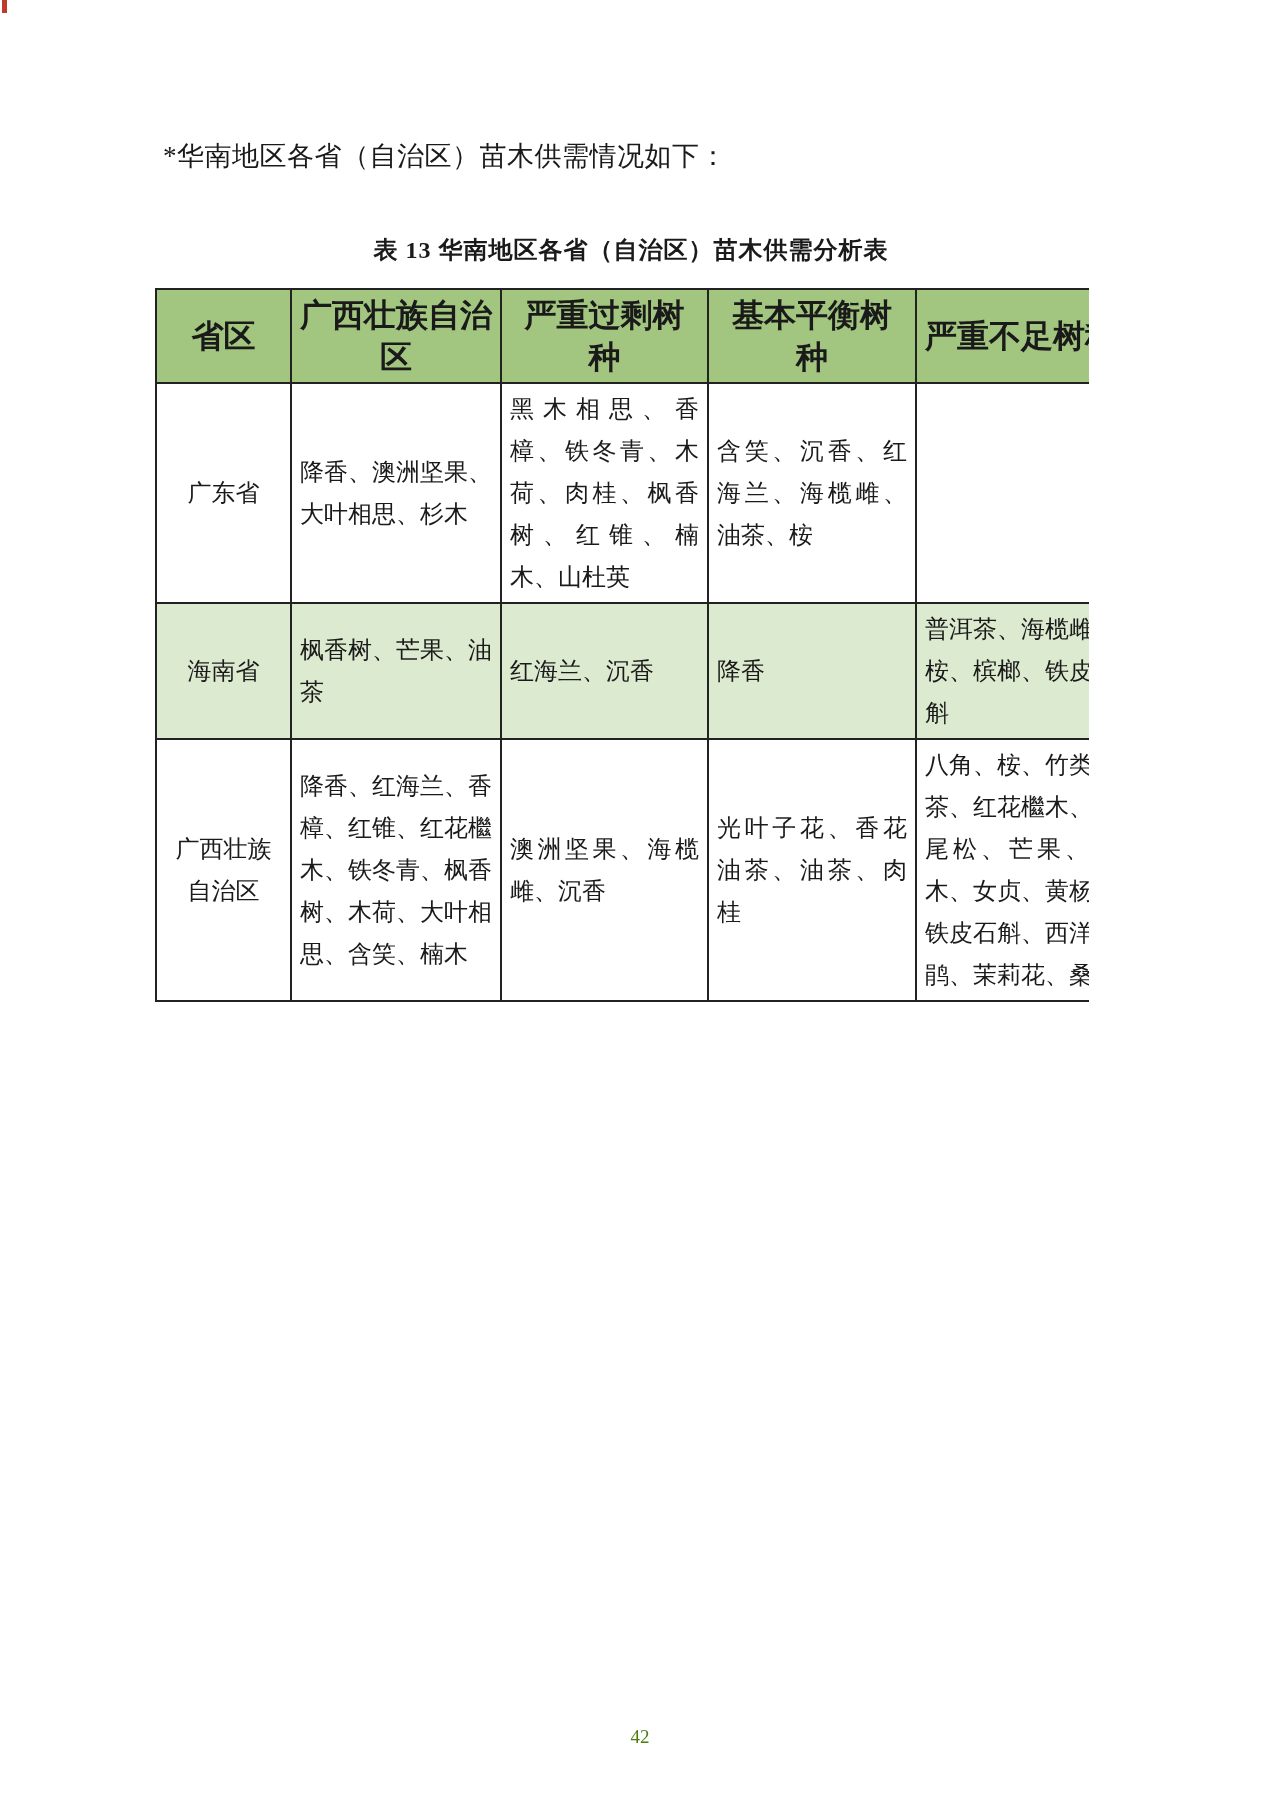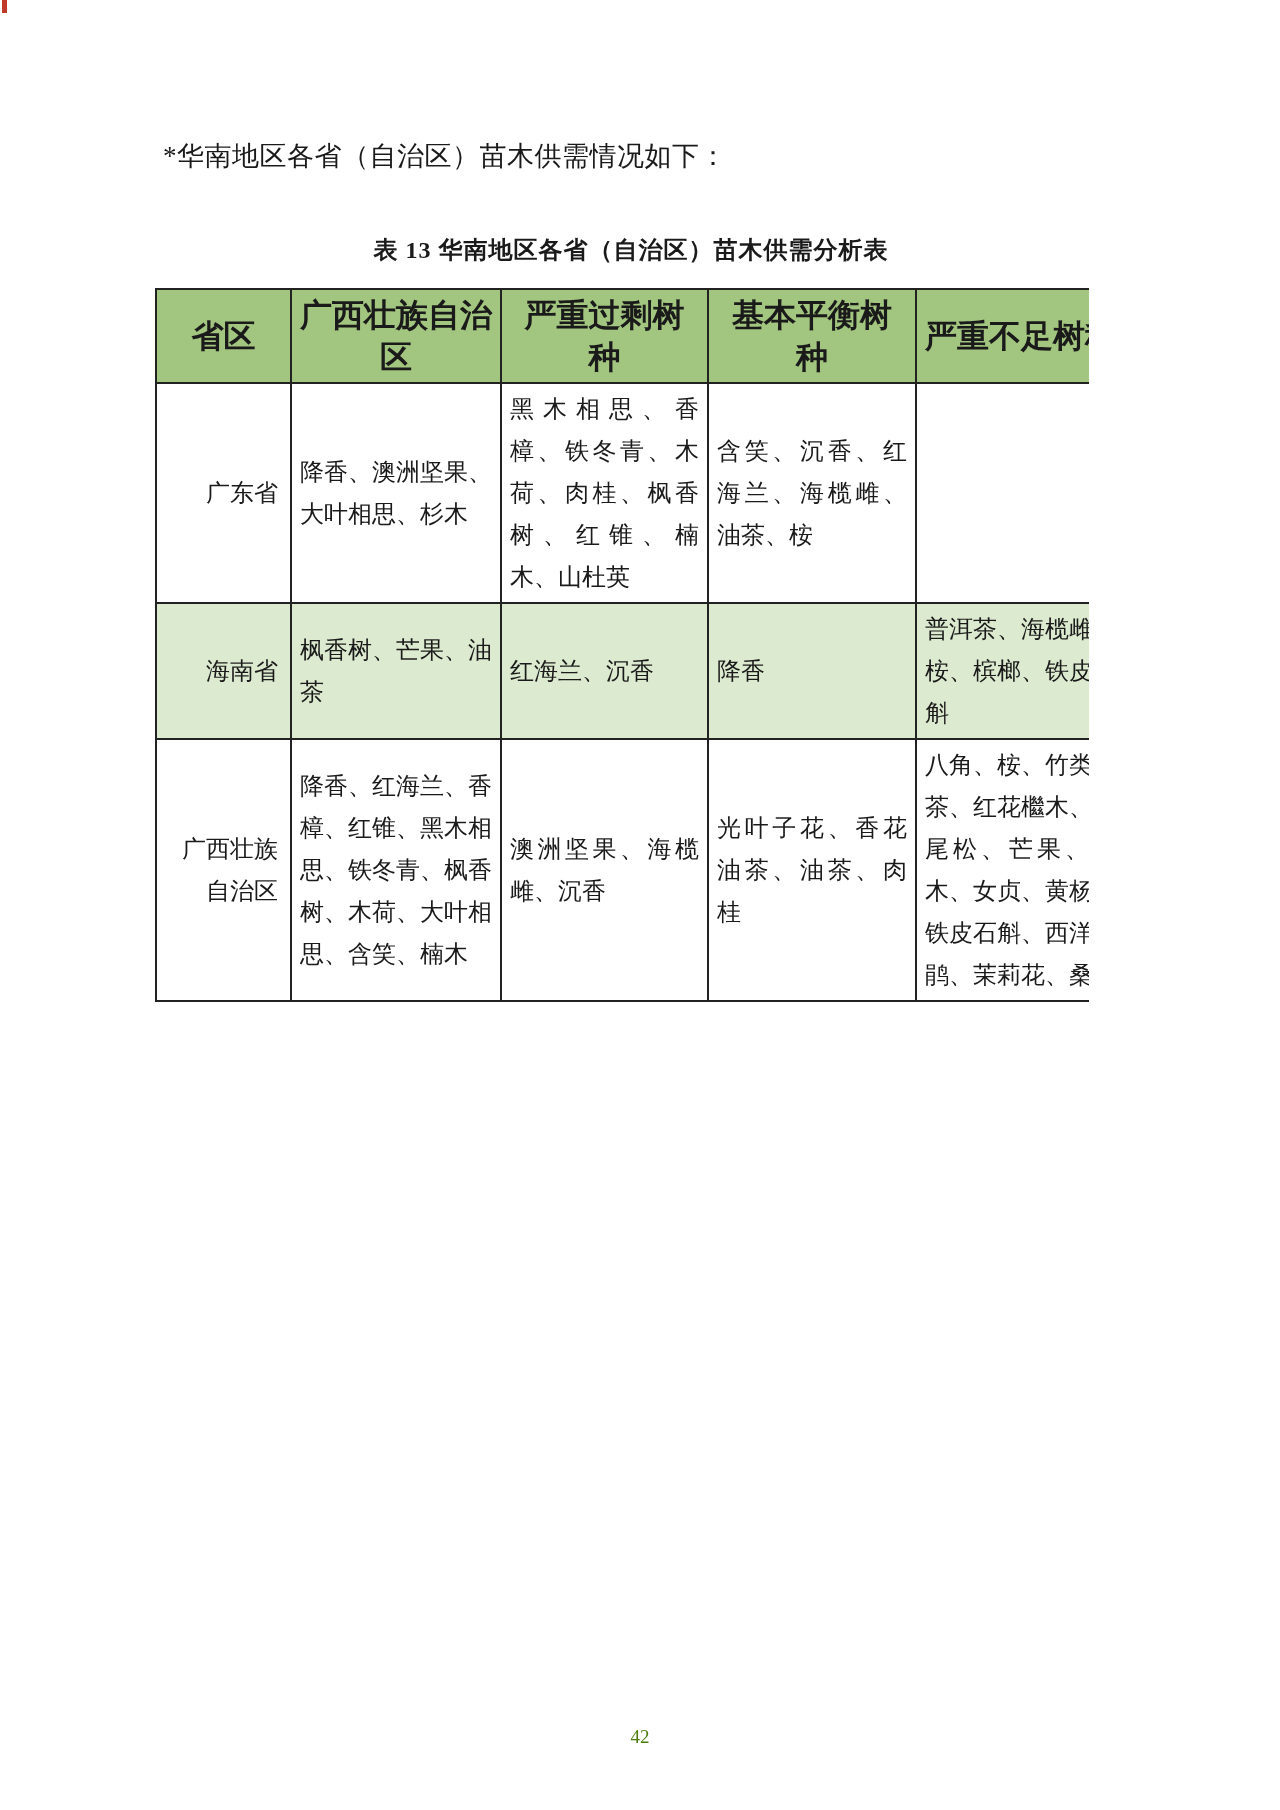--- a/index.html
+++ b/index.html
@@ -60,21 +60,21 @@
     font-weight: normal;
   }
   tr.header-row th {
     background: #a2c57f;
     text-align: center;
     font-weight: bold;
     height: 72px;
     font-size: 32px;
   }
   tr.data-row td.cell-region {
-    text-align: right;
+    text-align: center;
     padding: 12px 12px;
   }
   tr.data-row td.cell-species {
     text-align: justify;
     text-align-last: left;
   }
   tr.row-alt td {
     background: #dceacf;
   }
   tr.row-gd { height: 186px; }
@@ -129,21 +129,21 @@
       <tr class="data-row row-alt row-hn">
         <td class="cell-region">海南省</td>
         <td class="cell-species">枫香树、芒果、油茶</td>
         <td class="cell-species">红海兰、沉香</td>
         <td class="cell-species">降香</td>
         <td class="cell-species">普洱茶、海榄雌、桉、槟榔、铁皮石斛</td>
       </tr>
 
       <tr class="data-row row-gx">
         <td class="cell-region">广西壮族自治区</td>
-        <td class="cell-species">降香、红海兰、香樟、红锥、黑木相思、铁冬青、枫香树、木荷、大叶相思、含笑、楠木</td>
+        <td class="cell-species">降香、红海兰、香樟、红锥、红花檵木、铁冬青、枫香树、木荷、大叶相思、含笑、楠木</td>
         <td class="cell-species">澳洲坚果、海榄雌、沉香</td>
         <td class="cell-species">光叶子花、香花油茶、油茶、肉桂</td>
         <td class="cell-species">八角、桉、竹类、茶、红花檵木、马尾松、芒果、杉木、女贞、黄杨、铁皮石斛、西洋杜鹃、茉莉花、桑</td>
       </tr>
     </tbody>
   </table>
 
   <div class="page-number">42</div>
 
 </div>

